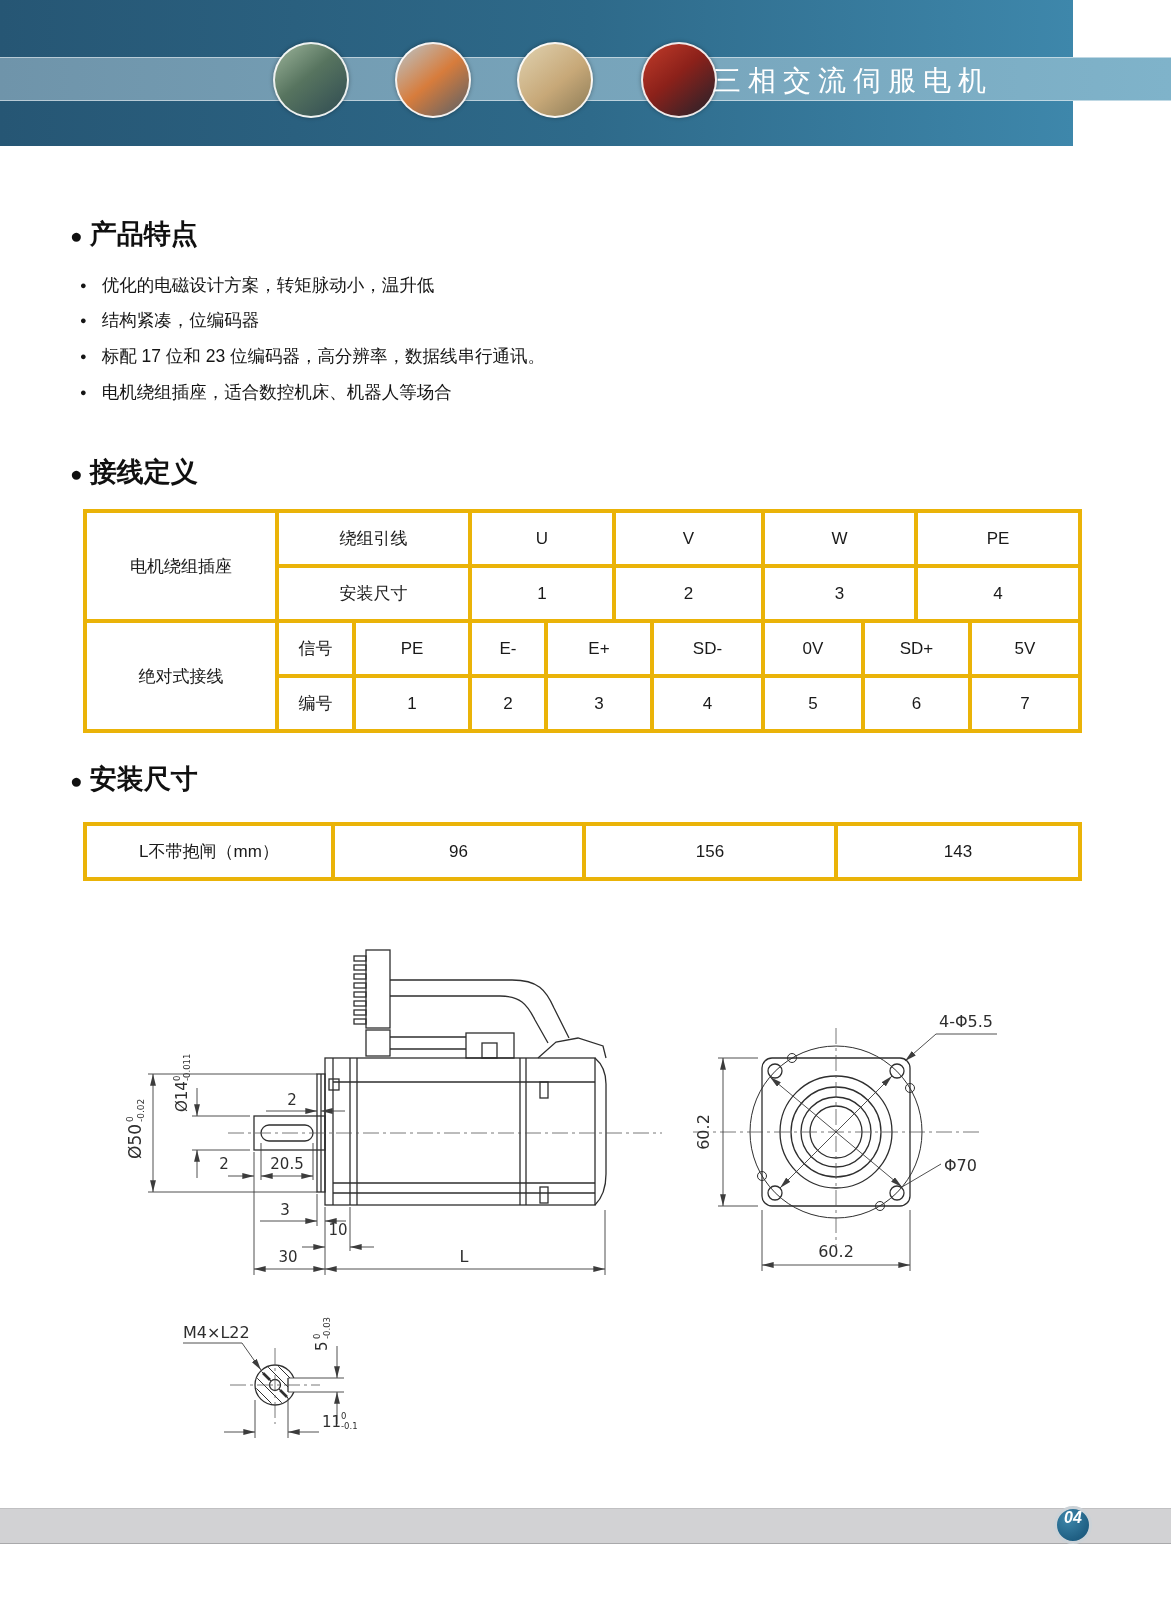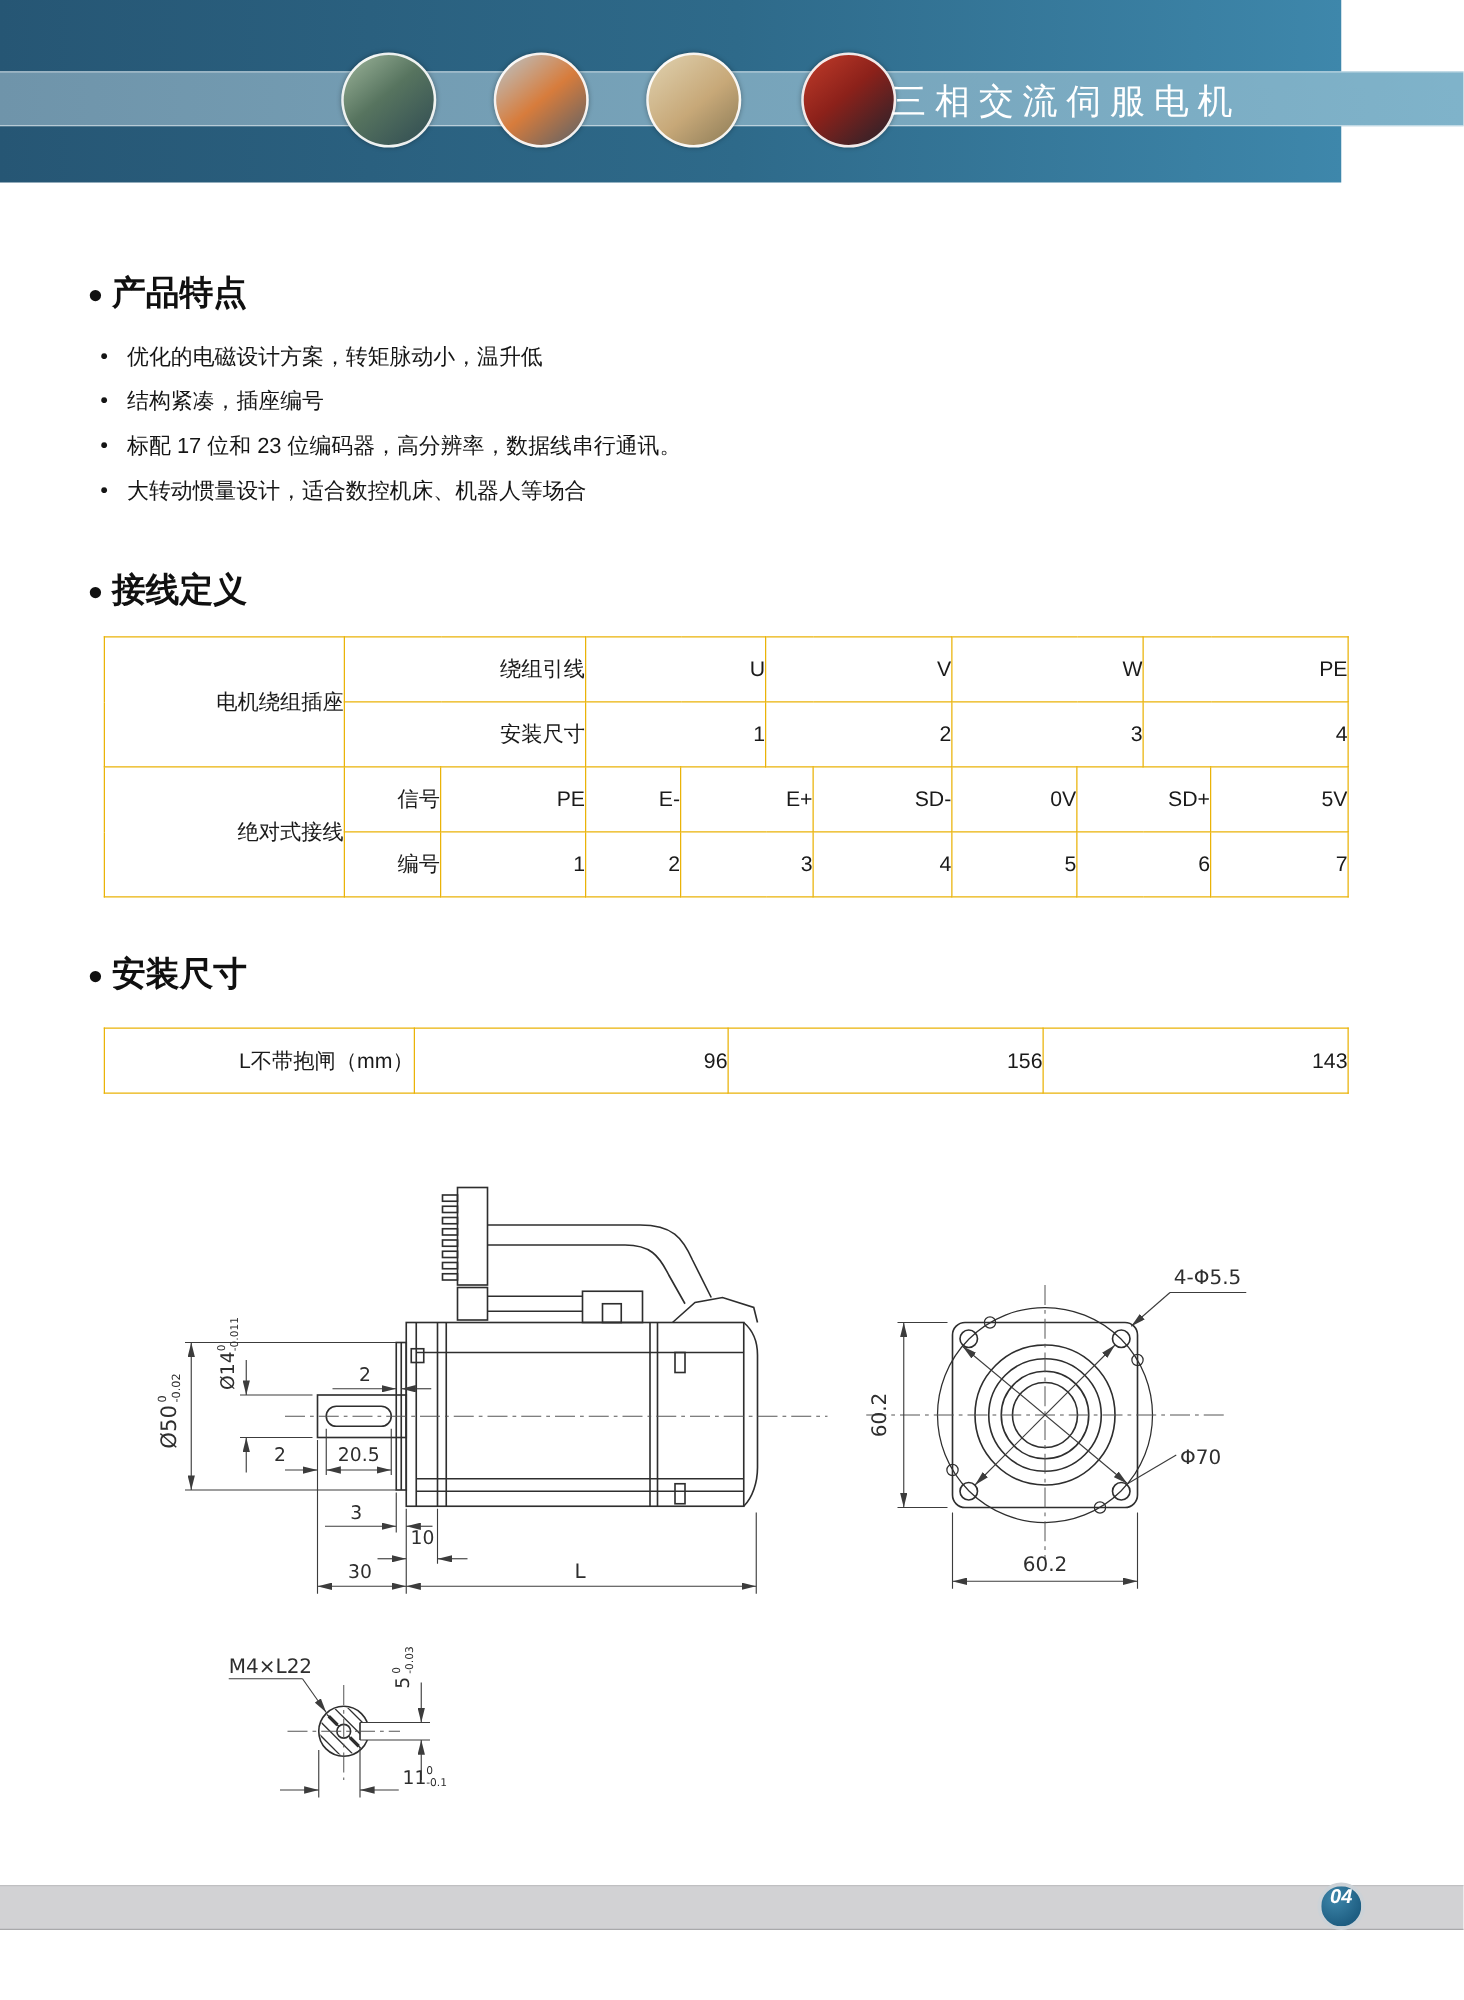--- a/index.html
+++ b/index.html
@@ -27,21 +27,21 @@
   .sec-title .dot{font-size:21px;line-height:1;transform:translateY(1px);}
 
   
   .feat{position:absolute;left:80px;display:flex;align-items:center;gap:15px;
         font-size:17.5px;color:#151515;}
   .fdot{font-size:11px;line-height:1;}
 
   
   table{border-collapse:collapse;table-layout:fixed;position:absolute;left:83px;
         font-size:17px;color:#1a1a1a;}
-  td{border:1px solid #eab308;text-align:right;vertical-align:middle;height:51px;
+  td{border:4px solid #eab308;text-align:center;vertical-align:middle;height:51px;
      padding:0;overflow:hidden;}
 
   
   #draw{position:absolute;left:0;top:930px;}
   #draw .obj{stroke:#2e2e2e;stroke-width:1.3;fill:none;}
   #draw .thin{stroke:#2e2e2e;stroke-width:1;fill:none;}
   #draw .dim{stroke:#3c3c3c;stroke-width:.9;fill:none;}
   #draw .cl{stroke:#555;stroke-width:.8;fill:none;stroke-dasharray:16 4 3 4;}
   #draw text{stroke:none;fill:#2e2e2e;font-family:"DejaVu Sans",sans-serif;}
   #draw .bold{stroke:#2e2e2e;stroke-width:2.6;}
@@ -73,29 +73,29 @@
   <div class="sec-title" style="top:216px">
     <span class="dot">●</span>
     <span>产品特点</span>
   </div>
   <div class="feat" style="top:273px">
     <span class="fdot">●</span>
     <span>优化的电磁设计方案，转矩脉动小，温升低</span>
   </div>
   <div class="feat" style="top:308px">
     <span class="fdot">●</span>
-    <span>结构紧凑，插座编号</span>
+    <span>结构紧凑，位编码器</span>
   </div>
   <div class="feat" style="top:344px">
     <span class="fdot">●</span>
     <span>标配 17 位和 23 位编码器，高分辨率，数据线串行通讯。</span>
   </div>
   <div class="feat" style="top:380px">
     <span class="fdot">●</span>
-    <span>大转动惯量设计，适合数控机床、机器人等场合</span>
+    <span>电机绕组插座，适合数控机床、机器人等场合</span>
   </div>
 
   <div class="sec-title" style="top:454px">
     <span class="dot">●</span>
     <span>接线定义</span>
   </div>
 
   <table style="top:509px;width:995px">
     <colgroup>
       <col style="width:192px">

